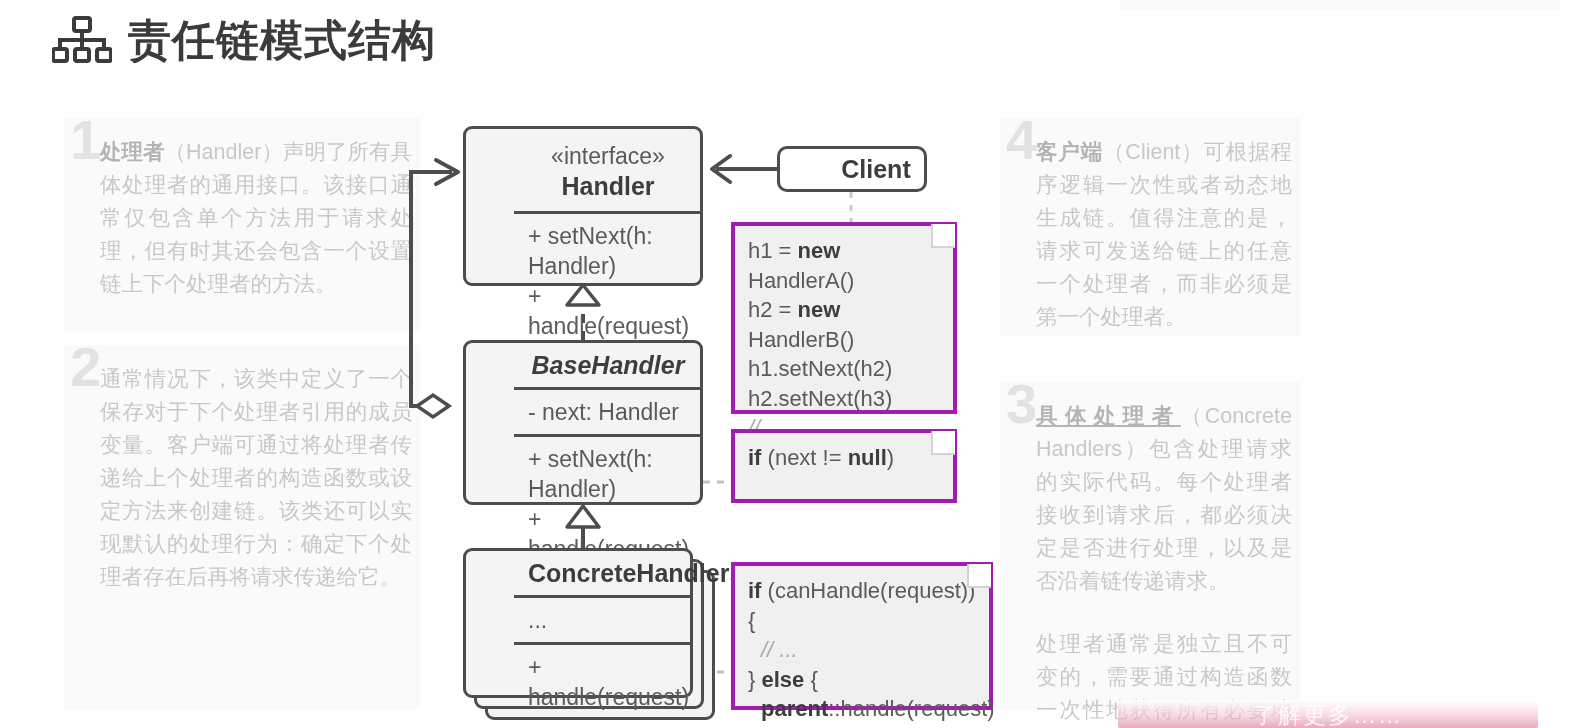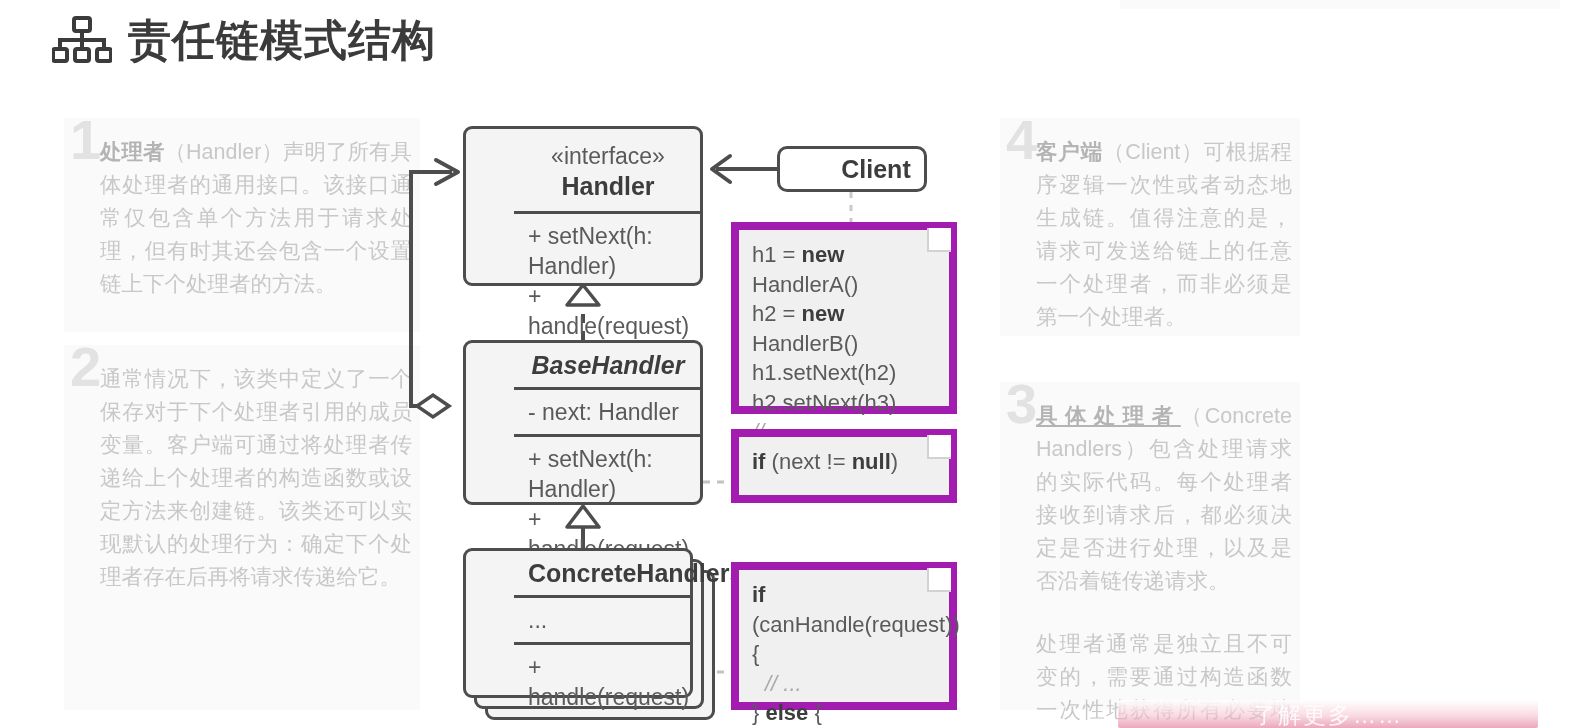--- a/index.html
+++ b/index.html
@@ -91,36 +91,36 @@
 
   
   #client{left:777px;top:146px;width:150px;height:46px;
           display:flex;align-items:center;justify-content:center;
           background:#ffffff;border-radius:10px;}
   #client .name{font-size:25px;}
 
   
   .note{
     position:absolute;box-sizing:border-box;
-    background:#f0f0f0;border:8px solid #a21caf;
+    background:#f0f0f0;border:4px solid #a21caf;
     padding:10px 12px 10px 13px;
     font-size:22px;line-height:29.5px;color:#5a5a5a;
   }
   .note .fold{
     position:absolute;right:-2px;top:-2px;width:22px;height:22px;
     background:#ffffff;
     border-left:2px solid #d2d2d2;border-bottom:2px solid #d2d2d2;
   }
   .note b{font-weight:bold;color:#3d3d3d;}
   .note i.cmt{font-style:italic;color:#a9a9a9;}
   .note .ind{padding-left:13px;display:inline-block;}
 
   #note-client{left:731px;top:222px;width:226px;height:192px;}
   #note-base{left:731px;top:429px;width:226px;height:74px;}
-  #note-concrete{left:731px;top:562px;width:226px;height:148px;}
+  #note-concrete{left:731px;top:562px;width:262px;height:148px;}
 
   
   #links{position:absolute;left:0;top:0;width:1579px;height:728px;pointer-events:none;}
 
   
   .watermark{
     position:absolute;left:1118px;top:700px;width:420px;height:28px;
     background:linear-gradient(to bottom,rgba(255,255,255,0.97) 0%,
                                         rgba(244,190,205,0.55) 55%,
                                         rgba(228,130,160,0.70) 100%);

